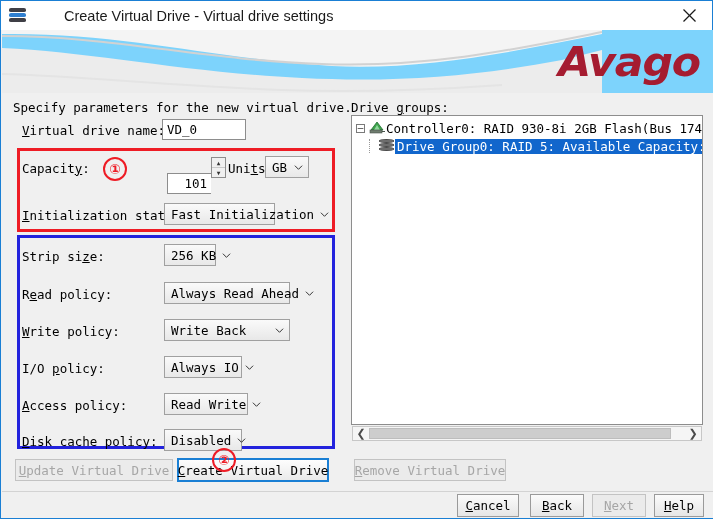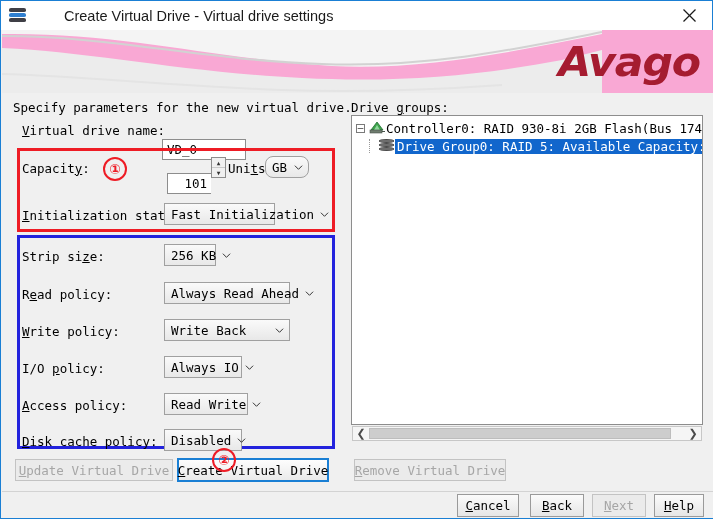--- a/index.html
+++ b/index.html
@@ -33,21 +33,21 @@
     font-size:14.5px;color:#1b1b1b;white-space:nowrap;
   }
   .win-close{
     position:absolute;right:0;top:0;width:45px;height:29px;
     display:flex;align-items:center;justify-content:center;cursor:default;
   }
   .win-close svg{display:block;}
   
   .banner{
     position:absolute;left:1px;top:29px;width:711px;height:63px;
-    background:#f9a8d4;overflow:hidden;
+    background:#7dd3fc;overflow:hidden;
   }
   .banner svg{position:absolute;left:0;top:0;}
   .logo{
     position:absolute;right:16px;top:12px;
     font-family:"DejaVu Sans",sans-serif;
     font-weight:bold;font-style:italic;
     font-size:41px;letter-spacing:-1px;
     color:#a51c30;line-height:1;
     transform:scaleX(1.04);
   }
@@ -188,21 +188,21 @@
     <div class="logo">Avago</div>
   </div>
 
   <div class="content">
 
     <div class="hint lbl">Specify parameters for the new virtual drive.</div>
 
     <div class="row" style="left:20px;top:26px;">
       <span class="lbl"><u>V</u>irtual drive name:</span>
     </div>
-    <div class="tinput" style="position:absolute;left:160px;top:26px;width:84px;margin-top:20px;">
+    <div class="tinput" style="position:absolute;left:160px;top:26px;width:84px;">
       <span>VD_0</span>
     </div>
 
     <div class="annbox ann-red" style="left:15px;top:55px;width:318px;height:84px;"></div>
     <div class="circ" style="left:101px;top:64px;">①</div>
 
     <div class="row" style="left:20px;top:64px;">
       <span class="lbl">Capacit<u>y</u>:</span>
     </div>
     <div class="spin-wrap" style="position:absolute;left:165px;top:64px;">
@@ -211,21 +211,21 @@
       </div>
       <div class="spin-btns">
         <div>▲</div>
         <div>▼</div>
       </div>
     </div>
 
     <div class="row" style="left:226px;top:64px;">
       <span class="lbl">Uni<u>t</u>s:</span>
     </div>
-    <div class="combo" style="position:absolute;left:263px;top:63px;width:44px;border-radius:8px;">
+    <div class="combo" style="position:absolute;left:263px;top:63px;width:44px;">
       <span class="cv">GB</span>
       <svg class="chev" viewBox="0 0 10 10">
         <path d="M1,3 L5,7 L9,3" fill="none" stroke="#333" stroke-width="1.1"></path>
       </svg>
     </div>
 
     <div class="row" style="left:20px;top:111px;">
       <span class="lbl"><u>I</u>nitialization state:</span>
     </div>
     <div class="combo" style="position:absolute;left:162px;top:110px;width:111px;">

